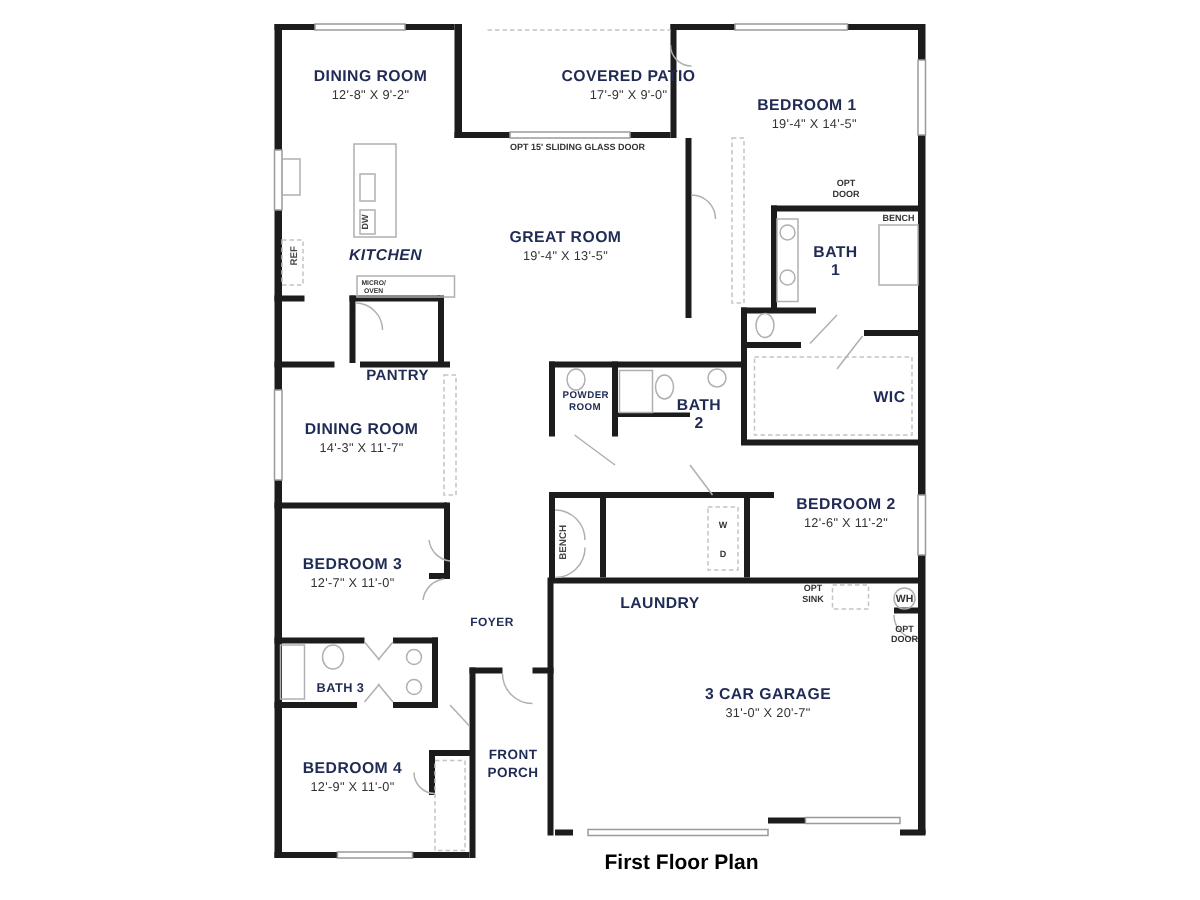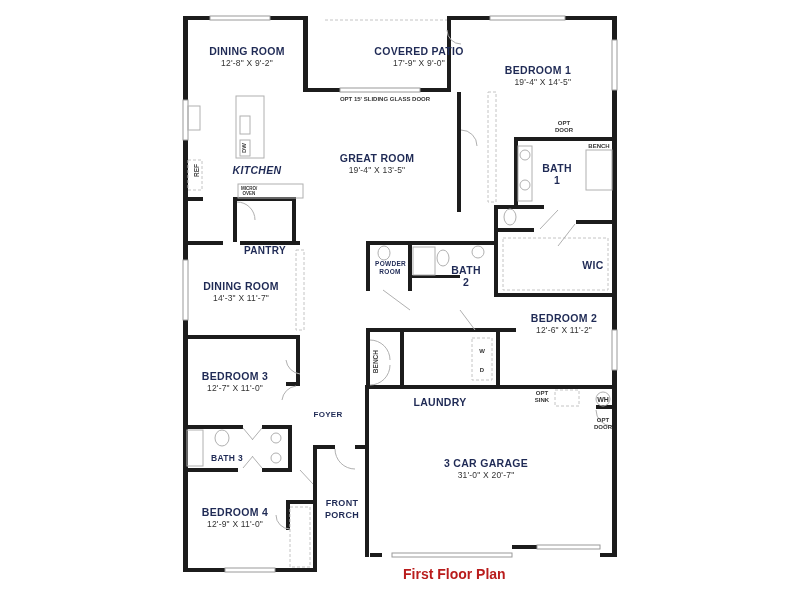--- a/index.html
+++ b/index.html
@@ -6,21 +6,21 @@
   body { width:800px; height:600px; position:relative; overflow:hidden; font-family:"Liberation Sans", sans-serif; }
   svg.plan { position:absolute; left:0; top:0; width:800px; height:600px; }
   .wall { fill:#1c1c1c; }
   .thin { stroke:#b0b0b0; stroke-width:1; fill:none; }
   .dash { stroke:#c4c4c4; stroke-width:1; fill:none; stroke-dasharray:3 2; }
   .win { stroke:#9a9a9a; stroke-width:1; fill:#fff; }
   .lbl { position:absolute; text-align:center; color:#1f2a55; font-weight:bold; font-size:10.5px; letter-spacing:0.3px; line-height:12px; white-space:nowrap; transform:translateX(-50%); }
   .dim { display:block; font-weight:normal; color:#333; font-size:8.5px; letter-spacing:0.2px; }
   .small { position:absolute; color:#333; font-size:6px; font-weight:bold; text-align:center; line-height:7px; transform:translateX(-50%); white-space:nowrap; }
   .vert { position:absolute; font-size:6.5px; color:#444; font-weight:bold; writing-mode:vertical-rl; transform:rotate(180deg); }
-  .caption { position:absolute; left:403px; top:566px; font-size:14px; font-weight:bold; color:#b91c1c; }
+  .caption { position:absolute; left:403px; top:566px; font-size:14px; font-weight:bold; color:#000000; }
 </style>
 </head>
 <body>
 
 <svg class="plan" viewBox="0 0 800 600" xmlns="http://www.w3.org/2000/svg">
 
   <g>
     <rect class="wall" x="183" y="16" width="5" height="556"></rect>
     <rect class="wall" x="183" y="16" width="120" height="4"></rect>
     <rect class="wall" x="303" y="16" width="5" height="76"></rect>
@@ -146,25 +146,25 @@
 <div class="lbl" style="left:538px;top:64px;text-align:right;"><span>BEDROOM 1</span><span class="dim">19'-4" X 14'-5"</span></div>
 <div class="lbl" style="left:257px;top:164px;font-style:italic;"><span>KITCHEN</span></div>
 <div class="lbl" style="left:377px;top:152px;"><span>GREAT ROOM</span><span class="dim">19'-4" X 13'-5"</span></div>
 <div class="lbl" style="left:557px;top:162px;width:30px;white-space:normal;"><span>BATH 1</span></div>
 <div class="lbl" style="left:265px;top:230px;font-size:10px;margin-top:15px;"><span>PANTRY</span></div>
 <div class="lbl" style="left:556px;top:259px;margin-left:37px;"><span>WIC</span></div>
 <div class="lbl" style="left:390px;top:260px;font-size:6.5px;line-height:8px;width:30px;white-space:normal;"><span>POWDER ROOM</span></div>
 <div class="lbl" style="left:466px;top:264px;width:30px;white-space:normal;"><span>BATH 2</span></div>
 <div class="lbl" style="left:241px;top:280px;"><span>DINING ROOM</span><span class="dim">14'-3" X 11'-7"</span></div>
 <div class="lbl" style="left:440px;top:356px;margin-top:40px;"><span>LAUNDRY</span></div>
-<div class="lbl" style="left:564px;top:312px;"><span>BEDROOM 2</span><span class="dim">12'-6" X 11'-2"</span></div>
+<div class="lbl" style="left:564px;top:330px;"><span>BEDROOM 2</span><span class="dim">12'-6" X 11'-2"</span></div>
 <div class="lbl" style="left:235px;top:370px;"><span>BEDROOM 3</span><span class="dim">12'-7" X 11'-0"</span></div>
 <div class="lbl" style="left:328px;top:409px;font-size:8px;"><span>FOYER</span></div>
 <div class="lbl" style="left:227px;top:452px;font-size:8.5px;"><span>BATH 3</span></div>
-<div class="lbl" style="left:486px;top:457px;"><span>3 CAR GARAGE</span><span class="dim">31'-0" X 20'-7"</span></div>
+<div class="lbl" style="left:512px;top:457px;"><span>3 CAR GARAGE</span><span class="dim">31'-0" X 20'-7"</span></div>
 <div class="lbl" style="left:235px;top:506px;"><span>BEDROOM 4</span><span class="dim">12'-9" X 11'-0"</span></div>
 <div class="lbl" style="left:342px;top:497px;font-size:9px;width:36px;white-space:normal;"><span>FRONT PORCH</span></div>
 
 <div class="small" style="left:385px;top:96px;">OPT 15' SLIDING GLASS DOOR</div>
 <div class="small" style="left:564px;top:120px;width:20px;white-space:normal;">OPT DOOR</div>
 <div class="small" style="left:599px;top:143px;">BENCH</div>
 <div class="vert" style="left:372px;top:350px;">BENCH</div>
 <div class="small" style="left:542px;top:390px;width:18px;white-space:normal;">OPT SINK</div>
 <div class="small" style="left:603px;top:396px;font-size:7px;">WH</div>
 <div class="small" style="left:603px;top:417px;width:20px;white-space:normal;">OPT DOOR</div>

